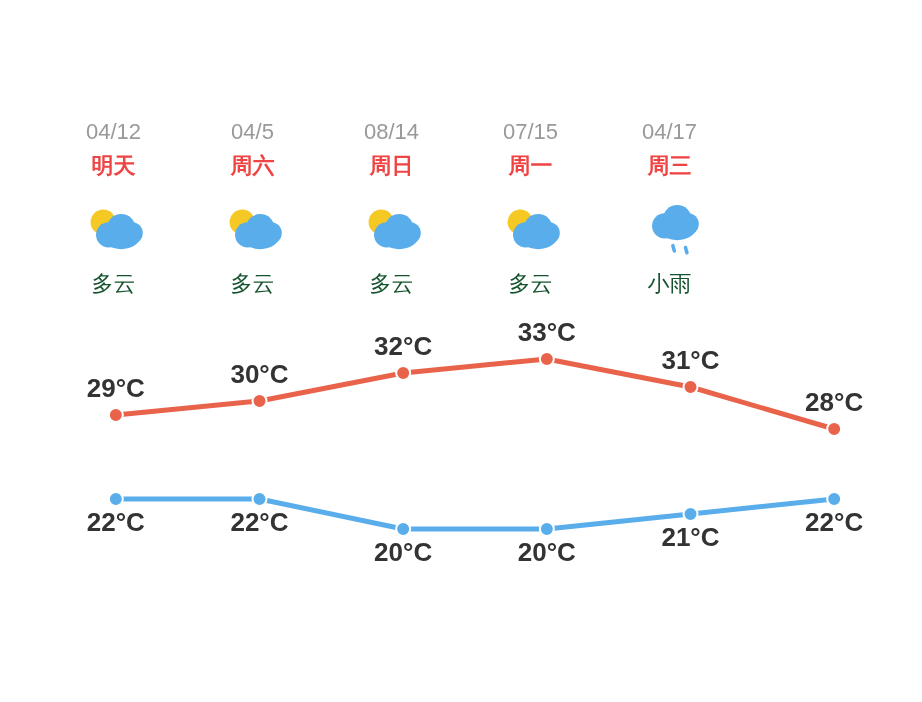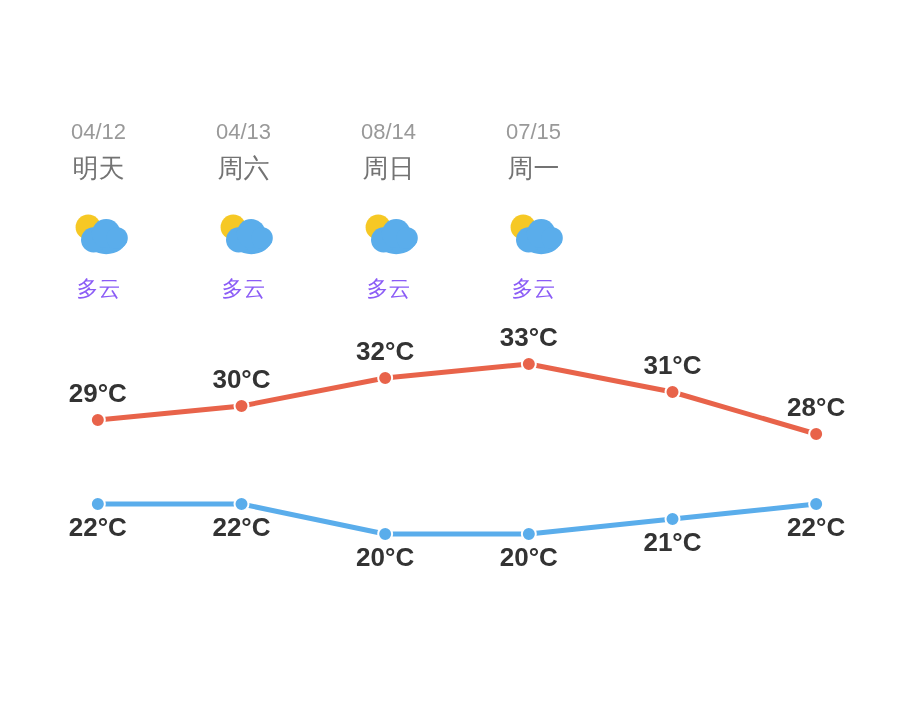--- a/index.html
+++ b/index.html
@@ -11,52 +11,52 @@
       overflow: hidden;
       display: flex;
       align-items: center;
       justify-content: center;
     }
     .weather-container {
       width: 922px;
       height: 524px;
       background: #fff;
       position: relative;
-      padding: 20px 26px;
+      padding: 20px 44px;
     }
     .days-grid {
       display: grid;
       grid-template-columns: repeat(6, 1fr);
       gap: 0;
       margin-bottom: 10px;
     }
     .day-col {
       display: flex;
       flex-direction: column;
       align-items: center;
       gap: 6px;
     }
     .day-date {
       color: #999;
       font-size: 22px;
       font-weight: 400;
       margin-top: 10px;
     }
     .day-name {
-      color: #737373;
-      font-size: 26px;
-      font-weight: 400;
+      color: #ef4444;
+      font-size: 22px;
+      font-weight: 700;
     }
     .weather-icon {
       width: 72px;
       height: 60px;
       margin: 10px 0 6px;
     }
     .weather-desc {
-      color: #8b5cf6;
+      color: #14532d;
       font-size: 22px;
     }
     
     .chart-area {
       position: relative;
       width: 100%;
       margin-top: 20px;
     }
     svg.chart-svg {
       width: 100%;
@@ -77,21 +77,21 @@
     <circle cx="28" cy="28" r="14" fill="#F5C518" opacity="0.95"></circle>
 
     <ellipse cx="48" cy="42" rx="22" ry="16" fill="#5AADEB"></ellipse>
     <circle cx="34" cy="42" r="14" fill="#5AADEB"></circle>
     <circle cx="48" cy="35" r="16" fill="#5AADEB"></circle>
     <circle cx="60" cy="40" r="12" fill="#5AADEB"></circle>
   </svg></div>
     <span class="weather-desc">多云</span>
   </div>
       <div class="day-col">
-    <span class="day-date">04/13</span>
+    <span class="day-date">04/5</span>
     <span class="day-name">周六</span>
     <div class="weather-icon"><svg viewBox="0 0 80 65" xmlns="http://www.w3.org/2000/svg">
 
     <circle cx="28" cy="28" r="14" fill="#F5C518" opacity="0.95"></circle>
 
     <ellipse cx="48" cy="42" rx="22" ry="16" fill="#5AADEB"></ellipse>
     <circle cx="34" cy="42" r="14" fill="#5AADEB"></circle>
     <circle cx="48" cy="35" r="16" fill="#5AADEB"></circle>
     <circle cx="60" cy="40" r="12" fill="#5AADEB"></circle>
   </svg></div>
@@ -118,20 +118,34 @@
 
     <circle cx="28" cy="28" r="14" fill="#F5C518" opacity="0.95"></circle>
 
     <ellipse cx="48" cy="42" rx="22" ry="16" fill="#5AADEB"></ellipse>
     <circle cx="34" cy="42" r="14" fill="#5AADEB"></circle>
     <circle cx="48" cy="35" r="16" fill="#5AADEB"></circle>
     <circle cx="60" cy="40" r="12" fill="#5AADEB"></circle>
   </svg></div>
     <span class="weather-desc">多云</span>
   </div>
+      <div class="day-col">
+    <span class="day-date">04/17</span>
+    <span class="day-name">周三</span>
+    <div class="weather-icon"><svg viewBox="0 0 80 70" xmlns="http://www.w3.org/2000/svg">
+
+    <ellipse cx="48" cy="32" rx="22" ry="16" fill="#5AADEB"></ellipse>
+    <circle cx="34" cy="32" r="14" fill="#5AADEB"></circle>
+    <circle cx="48" cy="25" r="16" fill="#5AADEB"></circle>
+    <circle cx="60" cy="30" r="12" fill="#5AADEB"></circle>
+    <rect x="42" y="52" width="4" height="10" rx="2" fill="#5AADEB" transform="rotate(-15, 44, 57)"></rect>
+    <rect x="56" y="54" width="4" height="10" rx="2" fill="#5AADEB" transform="rotate(-15, 58, 59)"></rect>
+  </svg></div>
+    <span class="weather-desc">小雨</span>
+  </div>
     </div>
   <div class="chart-area">
     <svg id="chart-svg" class="chart-svg" height="280">
         <polyline points="71.83333333333333,96 215.5,82 359.16666666666663,54 502.8333333333333,40 646.5,68 790.1666666666666,110" fill="none" stroke="#E8634A" stroke-width="5" stroke-linecap="round" stroke-linejoin="round"></polyline>
         <circle cx="71.83333333333333" cy="96" r="7" fill="#E8634A" stroke="white" stroke-width="2"></circle>
         <circle cx="215.5" cy="82" r="7" fill="#E8634A" stroke="white" stroke-width="2"></circle>
         <circle cx="359.16666666666663" cy="54" r="7" fill="#E8634A" stroke="white" stroke-width="2"></circle>
         <circle cx="502.8333333333333" cy="40" r="7" fill="#E8634A" stroke="white" stroke-width="2"></circle>
         <circle cx="646.5" cy="68" r="7" fill="#E8634A" stroke="white" stroke-width="2"></circle>
         <circle cx="790.1666666666666" cy="110" r="7" fill="#E8634A" stroke="white" stroke-width="2"></circle>

